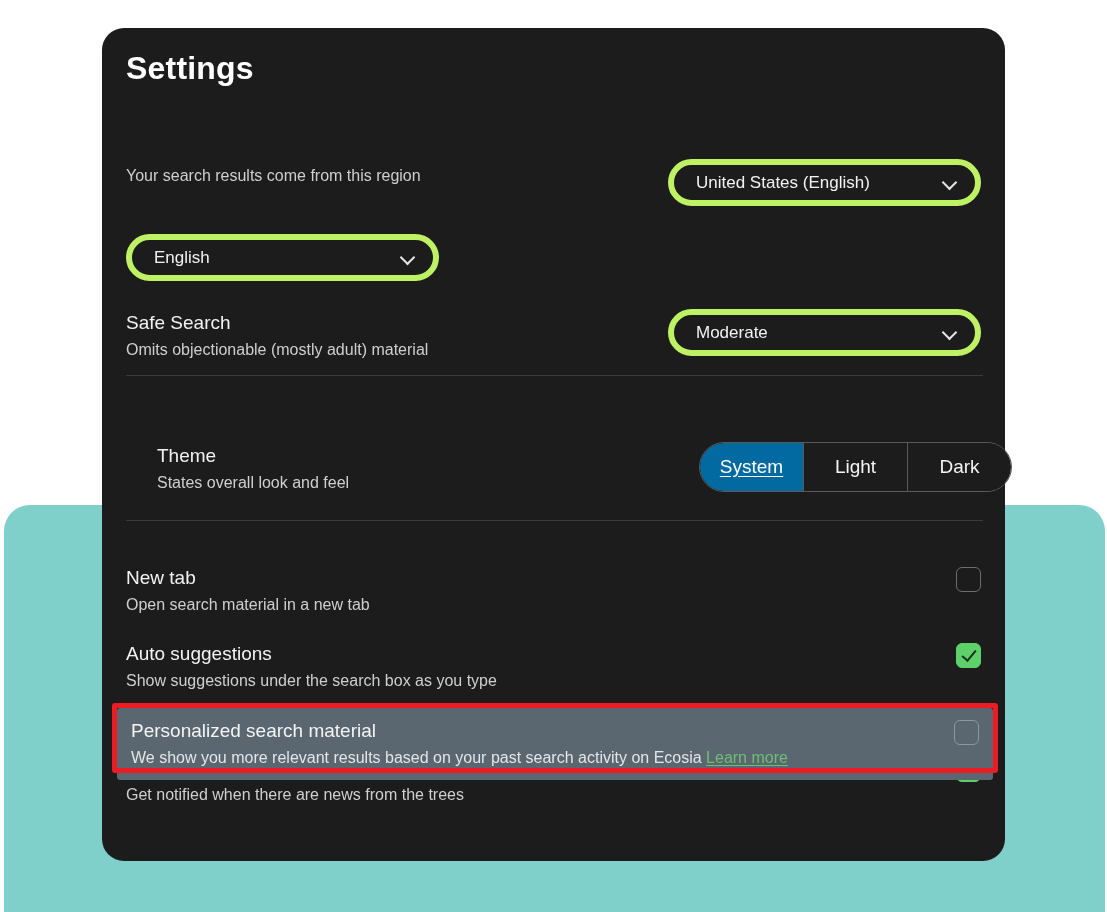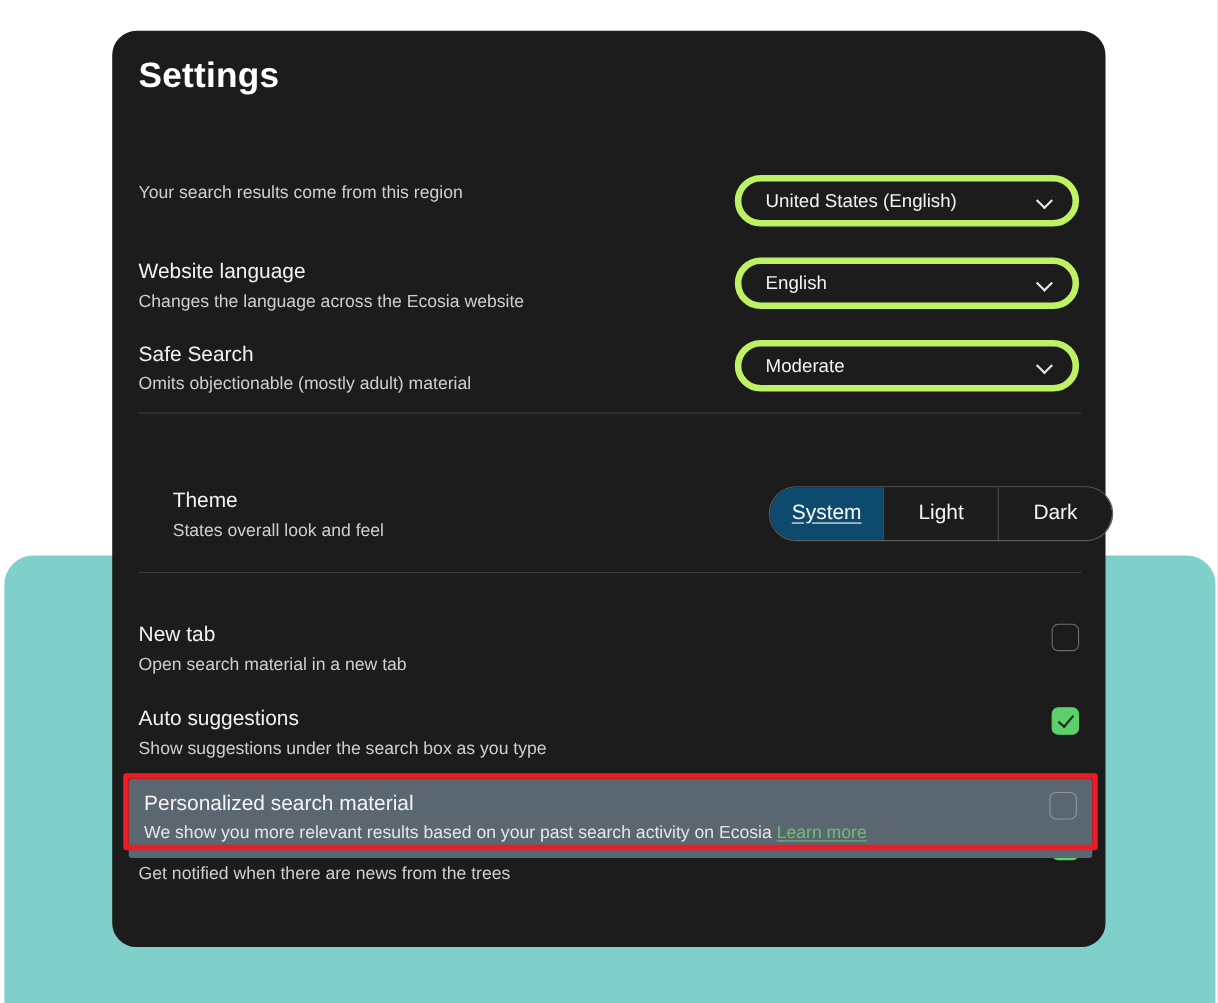--- a/index.html
+++ b/index.html
@@ -140,21 +140,21 @@
     justify-content: center;
     font-size: 19px;
     color: #f4f4f4;
     background: #1c1c1c;
     cursor: pointer;
     border-right: 1px solid #5a5a5a;
     box-sizing: border-box;
   }
   .segment:last-child { border-right: none; }
   .segment.selected {
-    background: #0c4a6e;
+    background: #0369a1;
     color: #ffffff;
     text-decoration: underline;
     text-underline-offset: 3px;
     border-radius: 25px 0 0 25px;
   }
 
   
   .checkbox {
     width: 25px;
     height: 25px;
@@ -232,24 +232,20 @@
     <div class="setting-text">
       <span class="setting-desc">Your search results come from this region</span>
     </div>
     <div class="select-control">
       <span>United States (English)</span>
       <span class="chev"></span>
     </div>
   </div>
 
   <div class="setting-row" style="top:206px;">
-    <div class="setting-text">
-      <span class="setting-title">Website language</span>
-      <span class="setting-desc">Changes the language across the Ecosia website</span>
-    </div>
     <div class="select-control">
       <span>English</span>
       <span class="chev"></span>
     </div>
   </div>
 
   <div class="setting-row" style="top:281px;">
     <div class="setting-text">
       <span class="setting-title">Safe Search</span>
       <span class="setting-desc">Omits objectionable (mostly adult) material</span>

